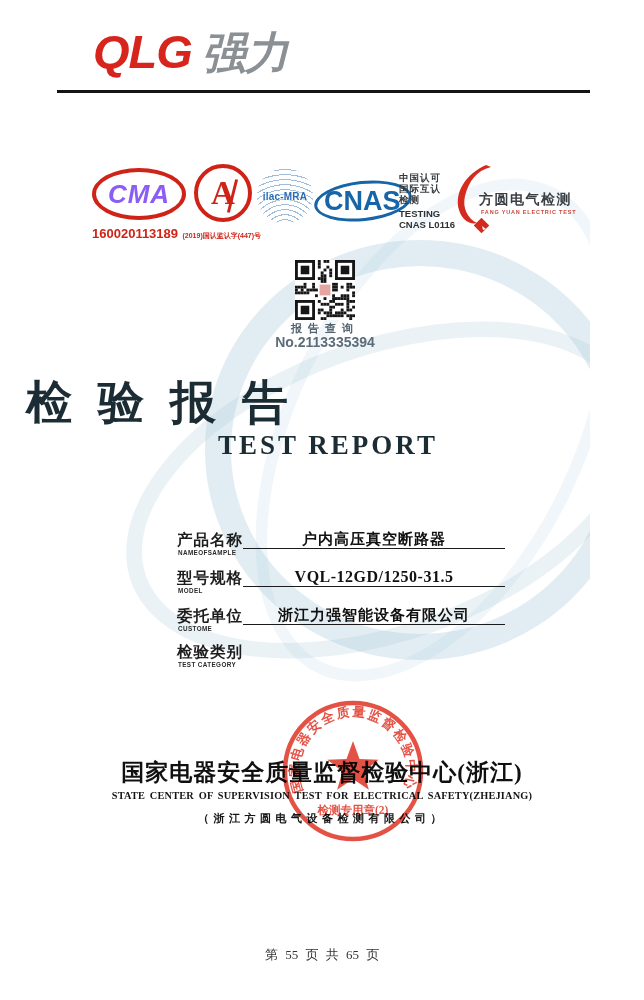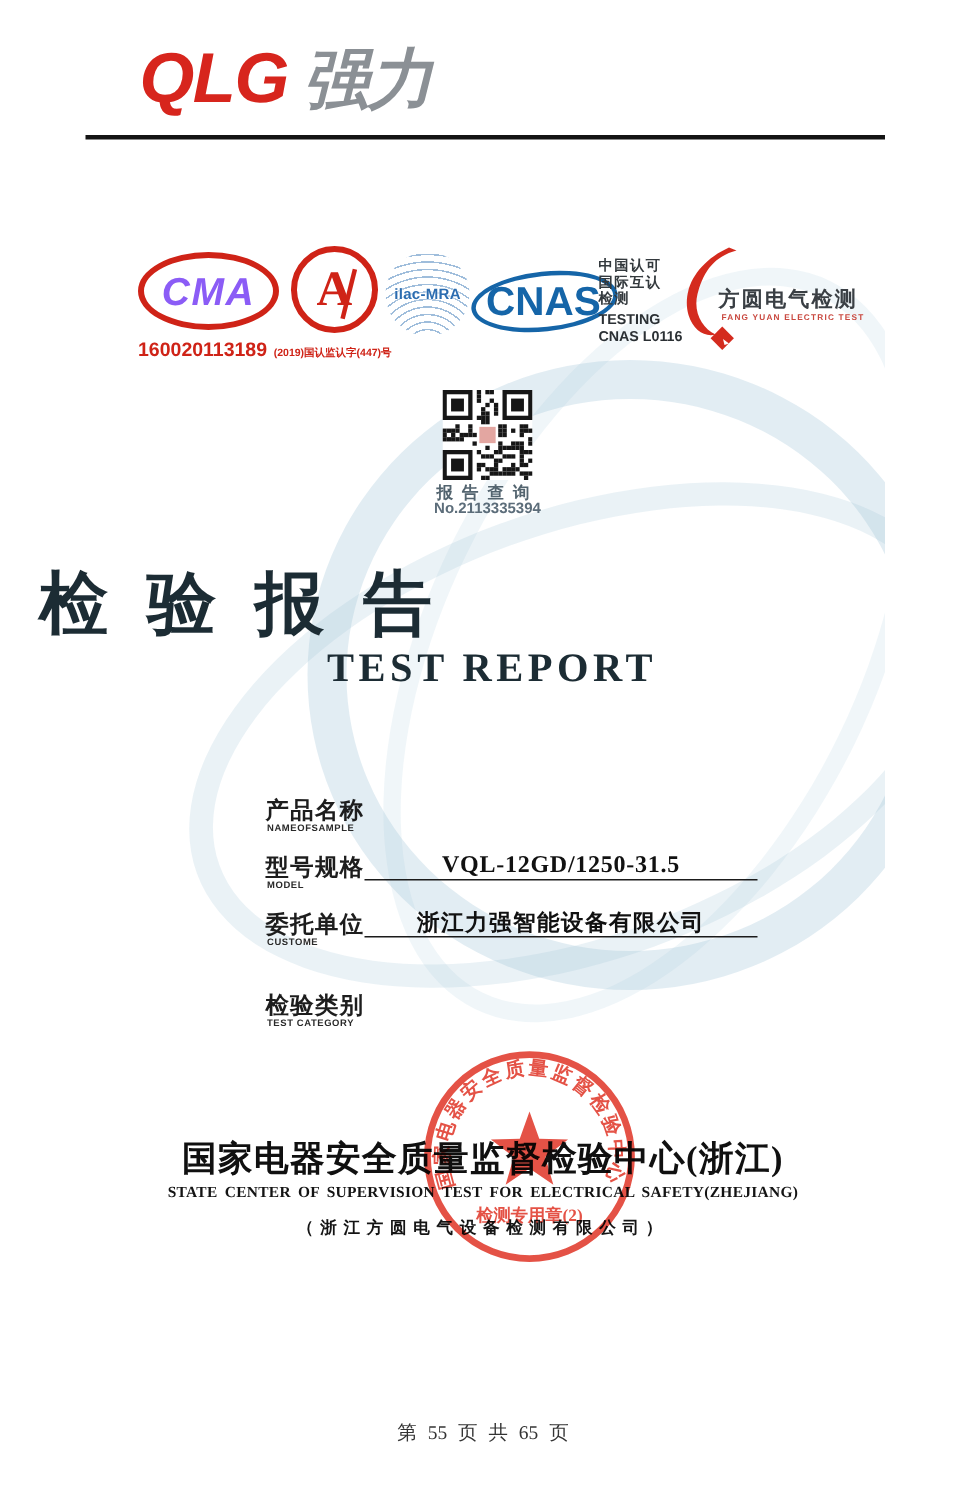--- a/index.html
+++ b/index.html
@@ -59,34 +59,34 @@
   .fy-name { position:absolute; left:479px; top:191px; font-size:14px; font-weight:800;
     color:#3a3f44; letter-spacing:1.5px; white-space:nowrap; }
   .fy-sub { position:absolute; left:481px; top:209px; font-size:5.5px; font-weight:700;
     color:#c9483f; letter-spacing:0.8px; white-space:nowrap; }
 
   
   .qr-box { position:absolute; left:295px; top:260px; width:60px; height:60px; }
   .qr-caption { position:absolute; left:255px; top:321px; width:140px; text-align:center;
     font-size:11px; font-weight:800; color:#53646f; letter-spacing:6px; }
   .qr-number { position:absolute; left:255px; top:334px; width:140px; text-align:center;
-    font-size:10px; font-weight:600; color:#5c6d7a; }
+    font-size:14px; font-weight:600; color:#5c6d7a; }
 
   
   .title-cn { position:absolute; left:0; top:372px; width:644px; text-align:left;
     font-family:"Liberation Serif","DejaVu Serif",serif; font-size:46px; font-weight:700;
     color:#1c2c34; letter-spacing:26px; text-indent:26px; }
   .title-en { position:absolute; left:0; top:430px; width:644px; text-align:center;
     font-family:"Liberation Serif","DejaVu Serif",serif; font-size:27px; font-weight:800;
     color:#1c2c34; letter-spacing:3px;padding-left:12px; }
 
   
   .form { position:absolute; left:177px; top:530px; width:328px; }
   .frow { position:absolute; left:0; width:328px; height:34px; }
-  .frow.r0 { top:0; } .frow.r1 { top:38px; } .frow.r2 { top:76px; } .frow.r3 { top:130px; }
+  .frow.r0 { top:0; } .frow.r1 { top:38px; } .frow.r2 { top:76px; } .frow.r3 { top:112px; }
   .flabel-cn { position:absolute; left:0; top:0; font-family:"Liberation Serif",serif;
     font-size:15.5px; font-weight:700; color:#1d1d1d; letter-spacing:1px; white-space:nowrap; }
   .flabel-en { position:absolute; left:1px; top:19px; font-size:6.3px; font-weight:600;
     color:#2a2a2a; letter-spacing:0.4px; white-space:nowrap; }
   .fline { position:absolute; left:66px; top:0; width:262px; height:19px;
     border-bottom:1.6px solid #1b1b1b; text-align:center; }
   .fvalue { font-family:"Liberation Serif",serif; font-size:15px; font-weight:700;
     color:#111; letter-spacing:1px; white-space:nowrap; }
   .frow.r1 .fvalue { font-size:16px; letter-spacing:0.5px; }
 
@@ -288,20 +288,23 @@
     <div class="qr-caption">报告查询</div>
     <div class="qr-number">No.2113335394</div>
 
     <div class="title-cn">检验报告</div>
     <div class="title-en">TEST REPORT</div>
 
     <div class="form">
       <div class="frow r0">
         <span class="flabel-cn">产品名称</span>
         <span class="flabel-en">NAMEOFSAMPLE</span>
+        <div class="fline">
+          <span class="fvalue">户内高压真空断路器</span>
+        </div>
       </div>
       <div class="frow r1">
         <span class="flabel-cn">型号规格</span>
         <span class="flabel-en">MODEL</span>
         <div class="fline">
           <span class="fvalue">VQL-12GD/1250-31.5</span>
         </div>
       </div>
       <div class="frow r2">
         <span class="flabel-cn">委托单位</span>

